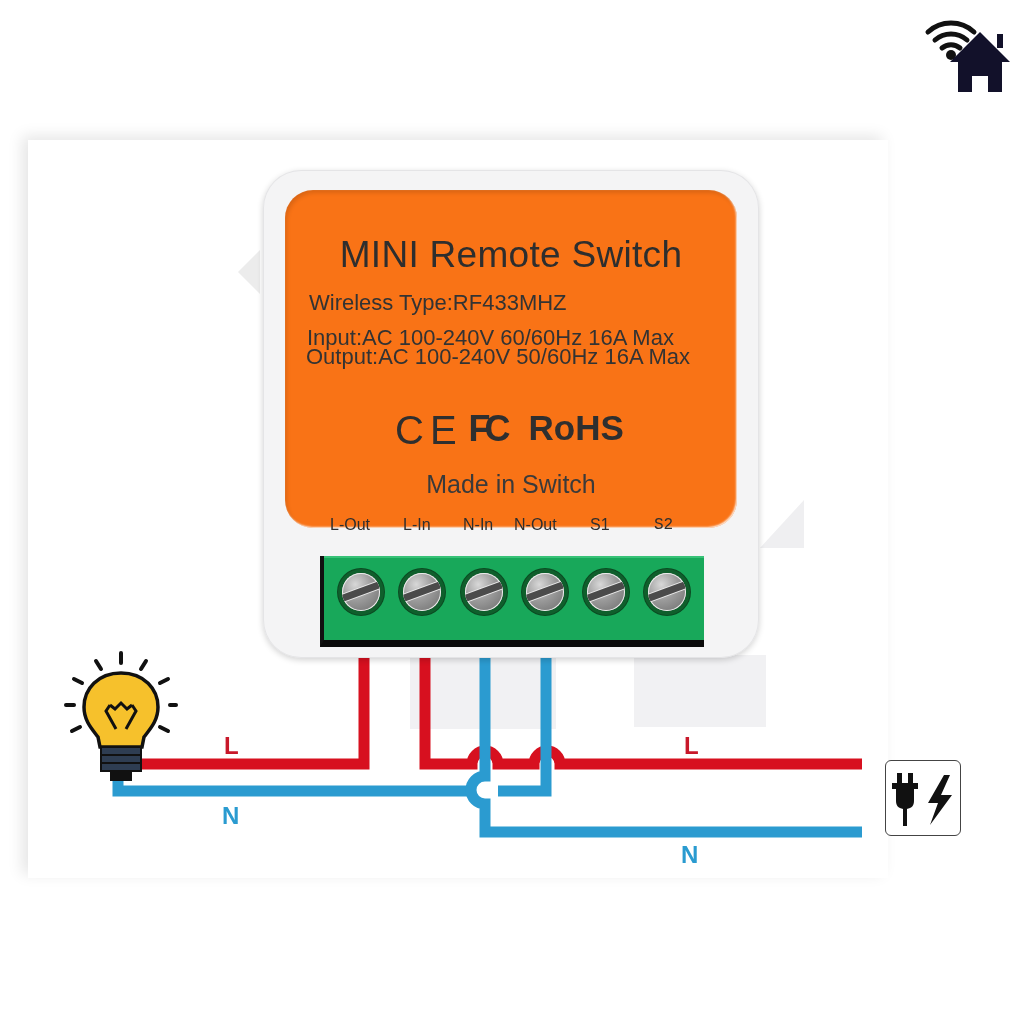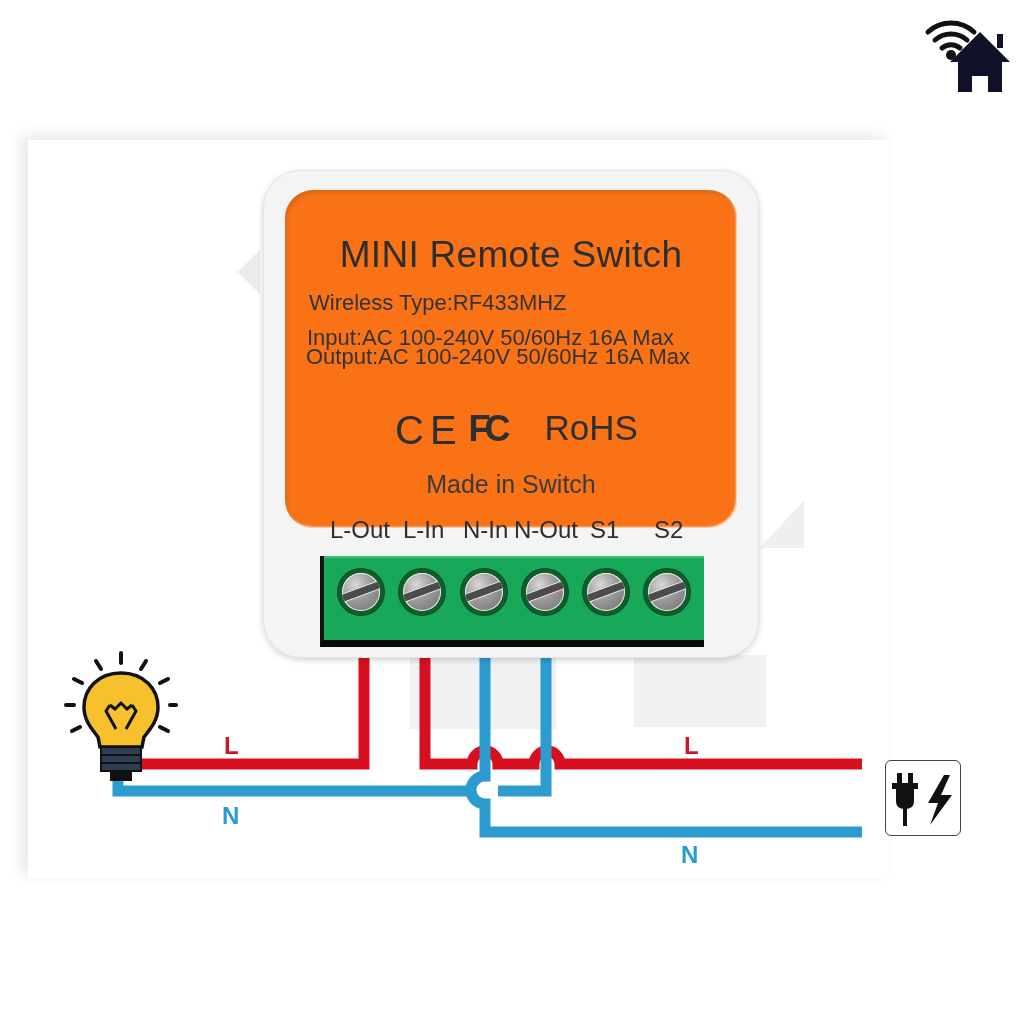--- a/index.html
+++ b/index.html
@@ -47,23 +47,23 @@
     .spec { position: absolute; font-size: 22px; color: #333; white-space: nowrap; }
     .spec.wireless { left: 24px; top: 100px; }
     .spec.input { left: 22px; top: 135px; }
     .spec.output { left: 21px; top: 154px; }
     .certs {
       position: absolute; left: 110px; top: 218px; height: 44px;
       display: flex; align-items: flex-start; color: #2f2f2f;
     }
     .cert-ce { font-size: 40px; letter-spacing: 6px; font-weight: normal; }
     .cert-fc { margin-left: 6px; font-size: 36px; font-weight: bold; letter-spacing: -6px; }
-    .cert-rohs { margin-left: 40px; font-size: 35px; font-weight: normal; }
+    .cert-rohs { margin-left: 24px; font-size: 35px; font-weight: bold; }
     .made { position: absolute; left: 0; top: 280px; width: 100%; text-align: center; font-size: 25px; color: #3a3a3a; }
-    .term-label { position: absolute; top: 326px; font-size: 24px; color: #2e2e2e; white-space: nowrap; }
+    .term-label { position: absolute; top: 326px; font-size: 16px; color: #2e2e2e; white-space: nowrap; }
     .terminal-block {
       position: absolute; left: 57px; top: 386px; width: 380px; height: 84px;
       background: #18a85a;
       border-left: 4px solid #111; border-bottom: 7px solid #0a0a0a;
       box-shadow: inset 0 2px 0 #37c277;
     }
     .screw {
       position: absolute; top: 13px; width: 46px; height: 46px; border-radius: 50%;
       background: #0f5f2c;
       box-shadow: 0 0 0 1px #0b4a22;
@@ -112,34 +112,34 @@
 
 <div class="wire-label l" style="left:224px; top:732px;">L</div>
 <div class="wire-label n" style="left:222px; top:802px;">N</div>
 <div class="wire-label l" style="left:684px; top:732px;">L</div>
 <div class="wire-label n" style="left:681px; top:841px;">N</div>
 
 <div class="device">
   <div class="face">
     <div class="title">MINI Remote Switch</div>
     <div class="spec wireless">Wireless Type:RF433MHZ</div>
-    <div class="spec input">Input:AC 100-240V 50/60Hz 16A Max</div>
+    <div class="spec input">Input:AC 100-240V 60/60Hz 16A Max</div>
     <div class="spec output">Output:AC 100-240V 50/60Hz 16A Max</div>
     <div class="certs">
       <span class="cert-ce">CE</span>
       <span class="cert-fc">FC</span>
       <span class="cert-rohs">RoHS</span>
     </div>
     <div class="made">Made in Switch</div>
     <div class="term-label" style="left:45px;">L-Out</div>
     <div class="term-label" style="left:118px;">L-In</div>
     <div class="term-label" style="left:178px;">N-In</div>
     <div class="term-label" style="left:229px;">N-Out</div>
     <div class="term-label" style="left:305px;text-align:right;">S1</div>
-    <div class="term-label" style="left:369px;">S2</div>
+    <div class="term-label" style="left:369px;font-family:Liberation Mono, monospace;">S2</div>
   </div>
   <div class="terminal-block">
     <div class="screw" style="left:14px;">
         <div class="head">
           <div class="slot"></div>
         </div>
       </div>
     <div class="screw" style="left:75px;">
         <div class="head">
           <div class="slot"></div>

